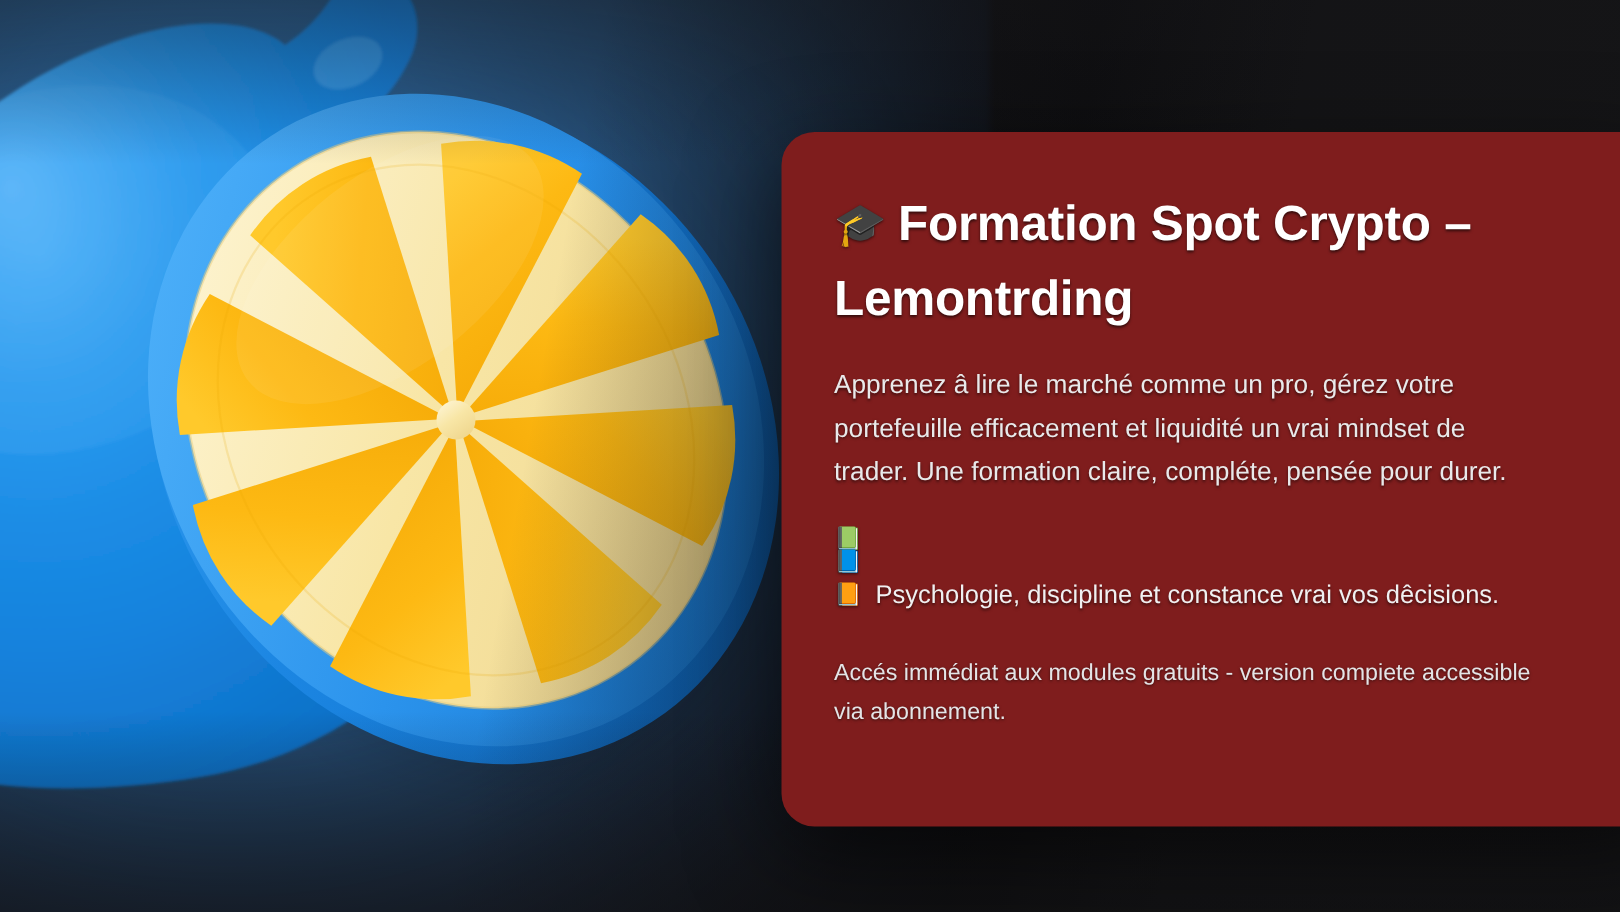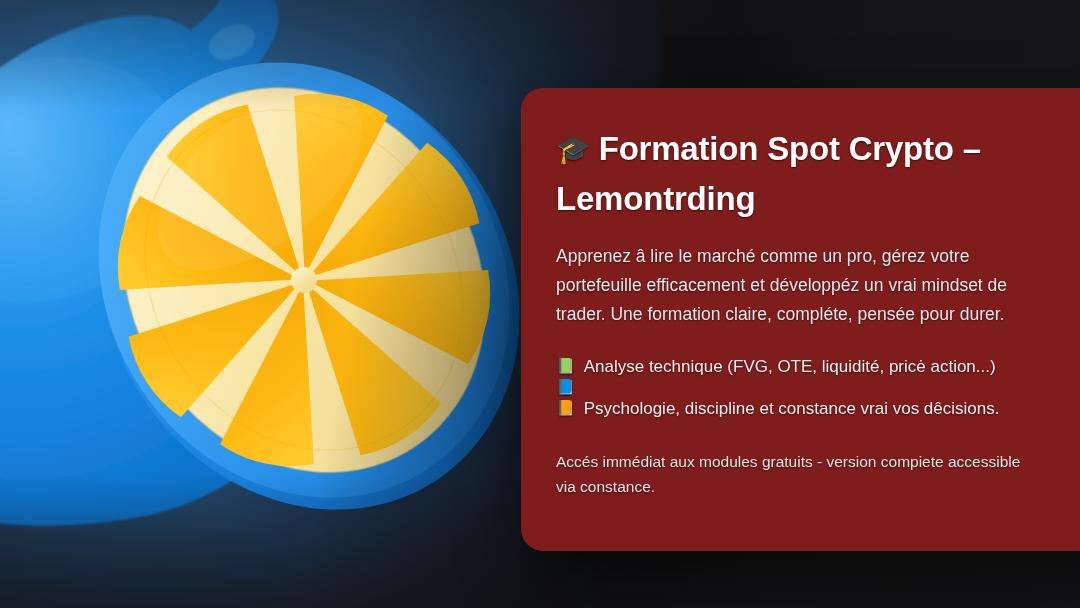--- a/index.html
+++ b/index.html
@@ -307,34 +307,33 @@
   <div class="bg-vignette"></div>
   <div class="bg-topfade"></div>
 
   <div class="card">
     <div class="card-inner">
 
       <h1 class="title">
         <span class="cap">🎓</span><span>Formation Spot Crypto – Lemontrding</span>
       </h1>
 
-      <p class="lede">Apprenez â lire le marché comme un pro, gérez votre portefeuille efficacement et développéz un vrai mindset de trader. Une formation claire, compléte, pensée pour durer.</p>
+      <p class="lede">Apprenez â lire le marché comme un pro, gérez votre portefeuille efficacement et liquidité un vrai mindset de trader. Une formation claire, compléte, pensée pour durer.</p>
 
       <ul class="features">
         <li class="feature">
           <span class="fi">📗</span>
-          <span>Analyse technique (FVG, OTE, liquidité, pricė action...)</span>
         </li>
         <li class="feature">
           <span class="fi">📘</span>
         </li>
         <li class="feature">
           <span class="fi">📙</span>
           <span>Psychologie, discipline et constance vrai vos dêcisions.</span>
         </li>
       </ul>
 
-      <p class="footnote">Accés immédiat aux modules gratuits - version compiete accessible via constance.</p>
+      <p class="footnote">Accés immédiat aux modules gratuits - version compiete accessible via abonnement.</p>
 
     </div>
   </div>
 
 </div>
 
 </body></html>

